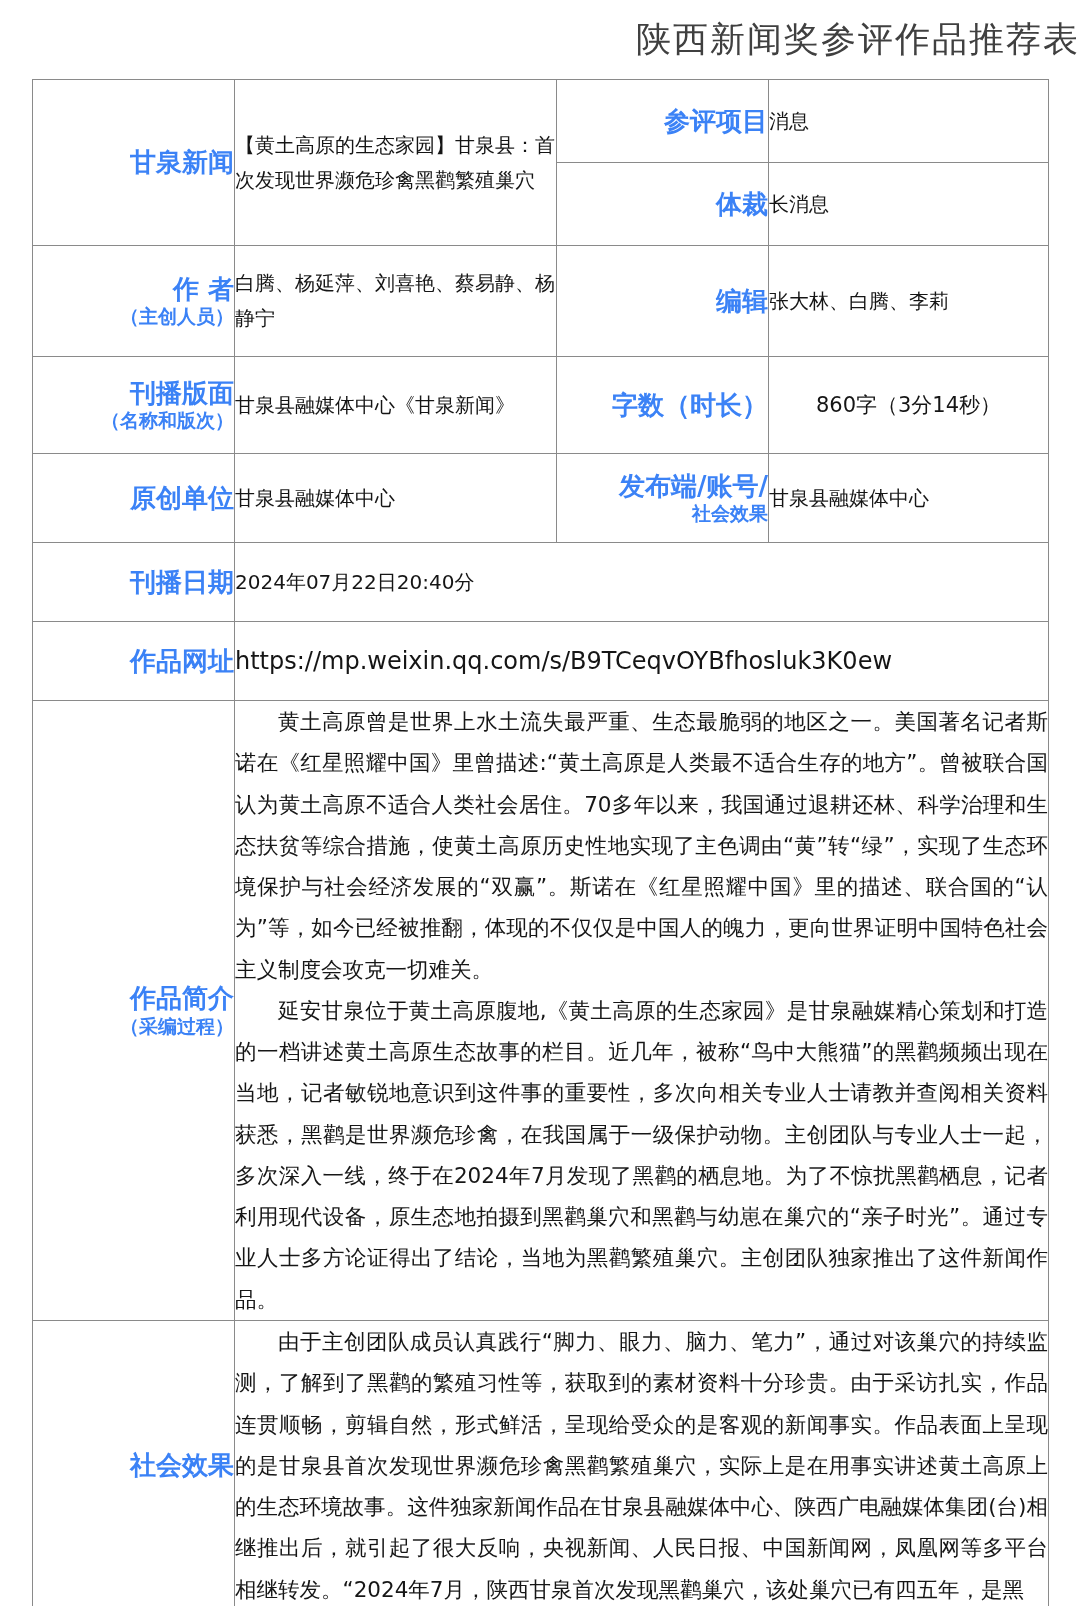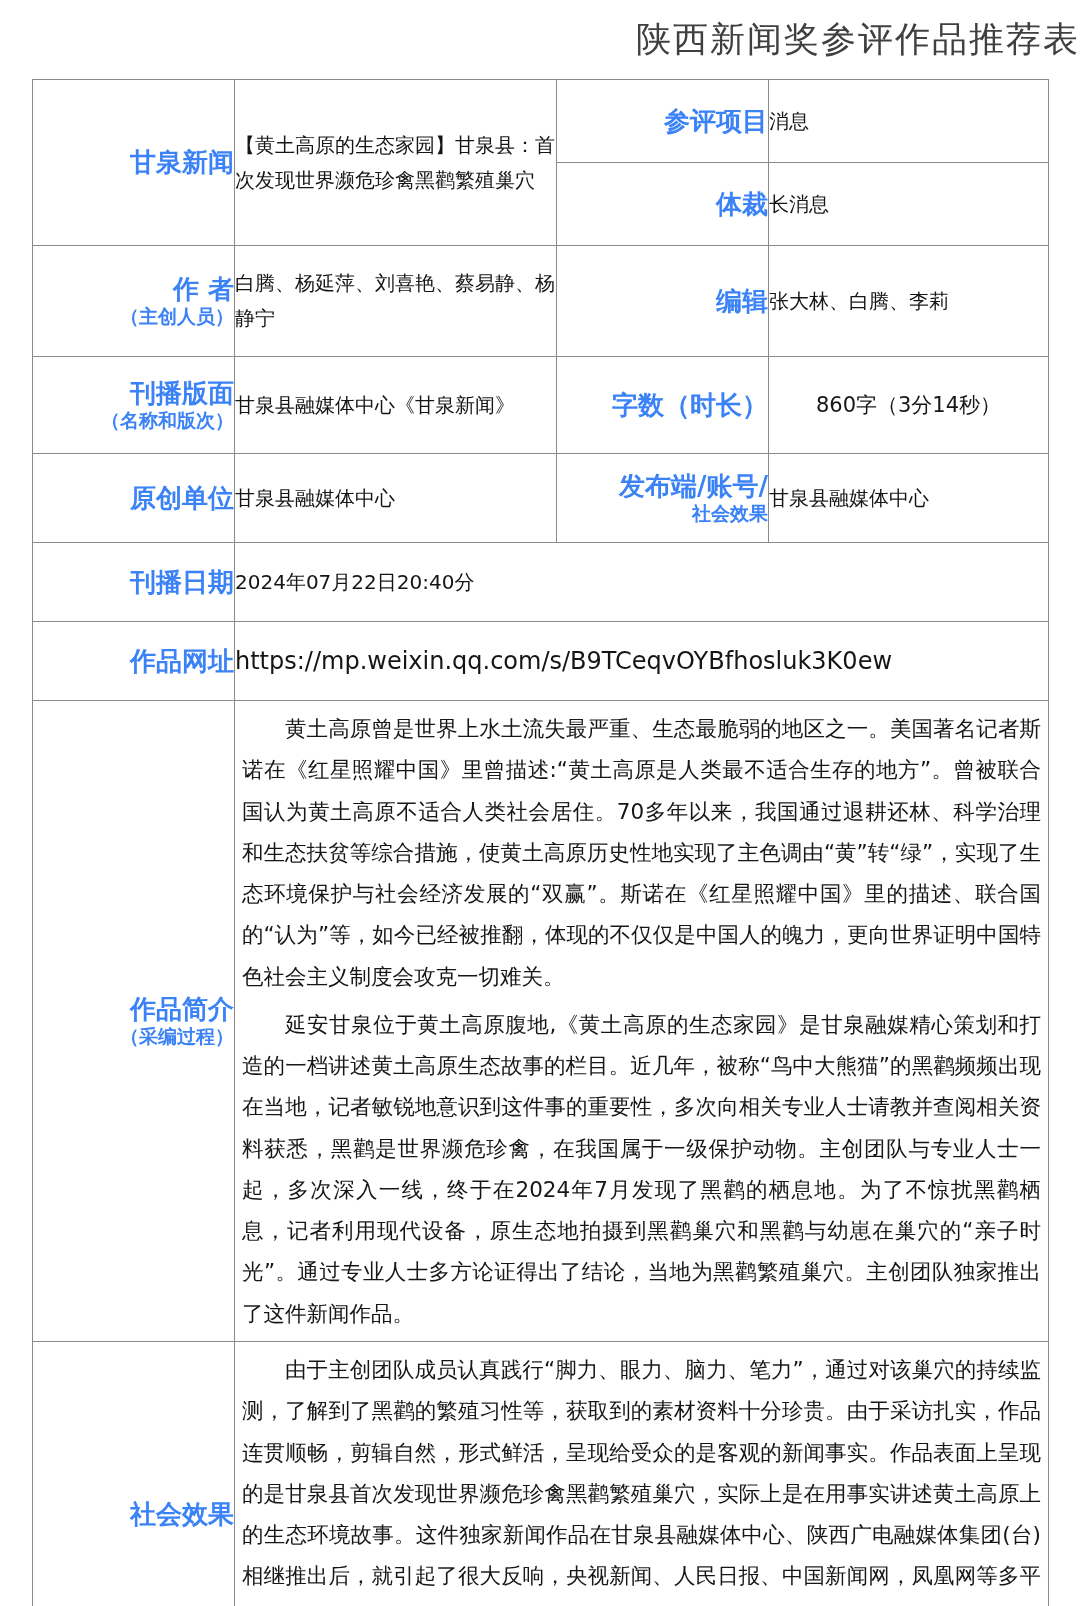--- a/index.html
+++ b/index.html
@@ -68,21 +68,21 @@
 
   
   .body-text {
     font-size: 21.5px;
     line-height: 1.92;
     text-align: justify;
     padding: 12px 12px 12px 14px;
     color: #161616;
   }
   .body-text p {
-    margin: 7px;
+    margin: 0;
     text-indent: 2em;
   }
   .body-text p + p { margin-top: 0; }
 </style>
 </head>
 <body>
 
 <div class="page-title">陕西新闻奖参评作品推荐表</div>
 
 <div class="sheet">

